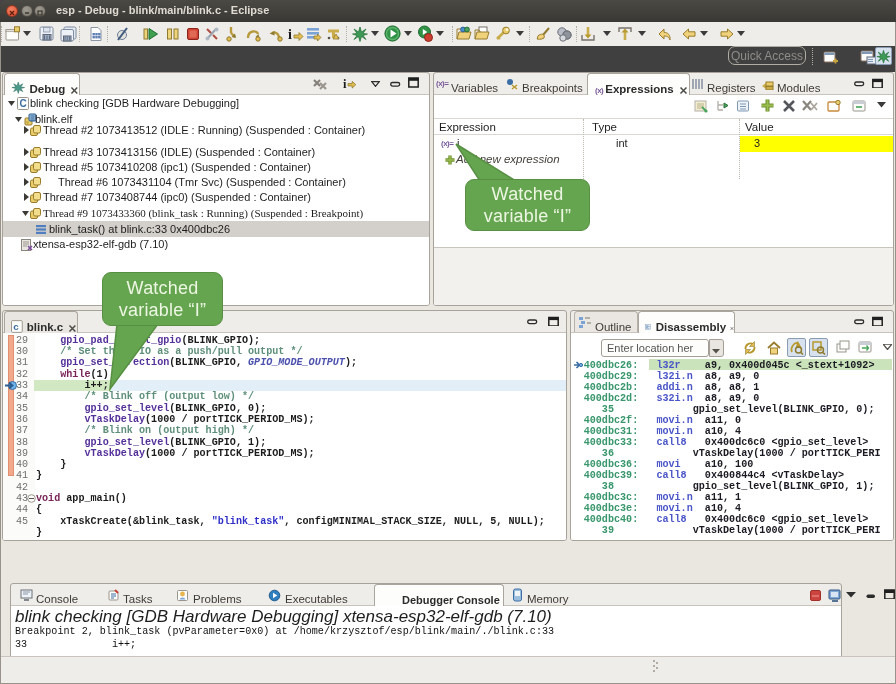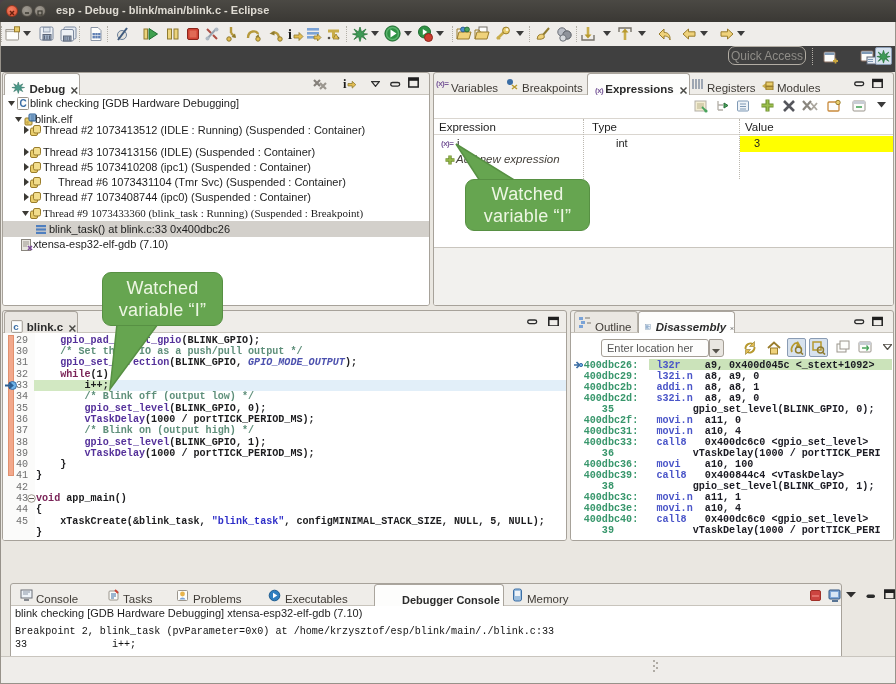--- a/index.html
+++ b/index.html
@@ -539,21 +539,21 @@
         <rect x="7" y="1" width="5" height="2" fill="#b3afa7"></rect>
         <rect x="3" y="5" width="4" height="3" fill="#7ba3d6"></rect>
         <rect x="9" y="6" width="4" height="2" fill="#b3afa7"></rect>
         <rect x="1" y="9" width="4" height="3" fill="#7ba3d6"></rect>
       </svg>
     <div class="tab active" style="left:67px;width:97px;padding-left:6px;">
       <svg width="13" height="12" viewBox="0 0 13 12">
           <rect x="0.5" y="0.5" width="12" height="11" fill="#eef3f8" stroke="#7f99b5"></rect>
           <path d="M2 3 h6 M2 5 h9 M2 7 h5 M2 9 h8" stroke="#3b6ea5"></path>
         </svg>
-      <span style="margin-left:5px;font-style:italic;">Disassembly</span>
+      <span style="margin-left:5px;">Disassembly</span>
       <svg width="9" height="9" style="margin-left:4px;" viewBox="0 0 9 9">
           <path d="M1.5 1.5 L7.5 7.5 M7.5 1.5 L1.5 7.5" stroke="#4a4a46" stroke-width="1.5"></path>
         </svg>
     </div>
     <svg class="minmax" style="left:283px;" width="11" height="10">
         <rect x="0.7" y="4" width="9" height="3.6" rx="1.8" fill="none" stroke="#2b2b2b" stroke-width="1.3"></rect>
       </svg>
     <svg class="minmax" style="left:301px;" width="11" height="11">
         <rect x="0.8" y="1.5" width="9.4" height="8.5" fill="none" stroke="#1f1f1f" stroke-width="1.5"></rect>
         <rect x="0.8" y="1.5" width="9.4" height="2.6" fill="#1f1f1f"></rect>
@@ -681,21 +681,21 @@
       </svg>
     <svg class="minmax" style="left:855px;" width="10" height="10">
         <rect x="0.5" y="5.5" width="8.5" height="3.5" rx="1.7" fill="#2b2b2b"></rect>
       </svg>
     <svg class="minmax" style="left:873px;" width="11" height="11">
         <rect x="0.8" y="1" width="9.4" height="9" fill="none" stroke="#1f1f1f" stroke-width="1.5"></rect>
         <rect x="0.8" y="1" width="9.4" height="3" fill="#1f1f1f"></rect>
       </svg>
   </div>
   <div class="content" style="top:21px;overflow:hidden;">
-    <div class="abs" style="left:4px;top:2px;font-size:11px;color:#1d1d1d;">blink checking [GDB Hardware Debugging] xtensa-esp32-elf-gdb (7.10)</div>
+    <div class="abs" style="left:4px;top:2px;font-size:17px;color:#1d1d1d;font-style:italic;">blink checking [GDB Hardware Debugging] xtensa-esp32-elf-gdb (7.10)</div>
     <pre class="mono abs" style="left:4px;top:19.5px;font-size:10.1px;line-height:13.3px;color:#101010;">Breakpoint 2, blink_task (pvParameter=0x0) at /home/krzysztof/esp/blink/main/./blink.c:33
 33              i++;
 
 Breakpoint 2, blink_task (pvParameter=0x0) at /home/krzysztof/esp/blink/main/./blink.c:33
 33              i++;</pre>
   </div>
 </div>
 
 <svg class="co-tail" style="left:440px;top:138px" width="90" height="50">
     <path d="M16 6 L40 43 L76 43 Z" fill="#66a550" stroke="#579043" stroke-width="1.5"></path>

